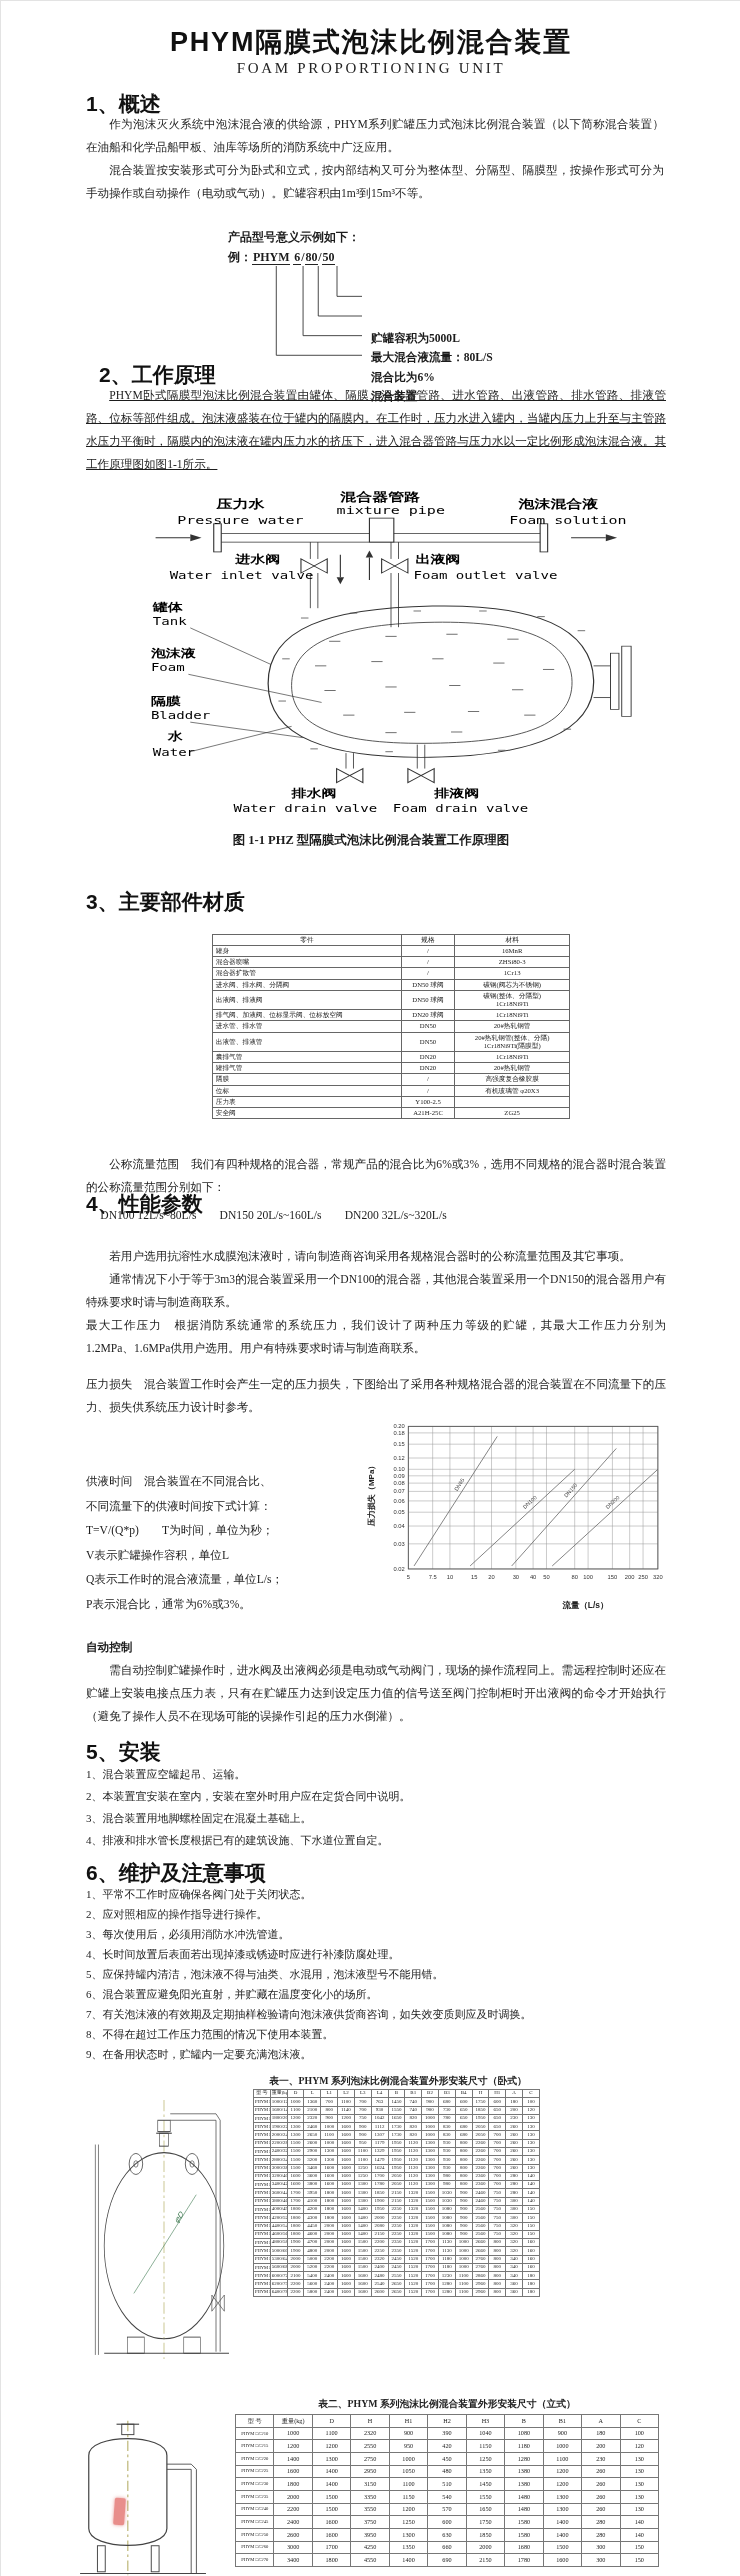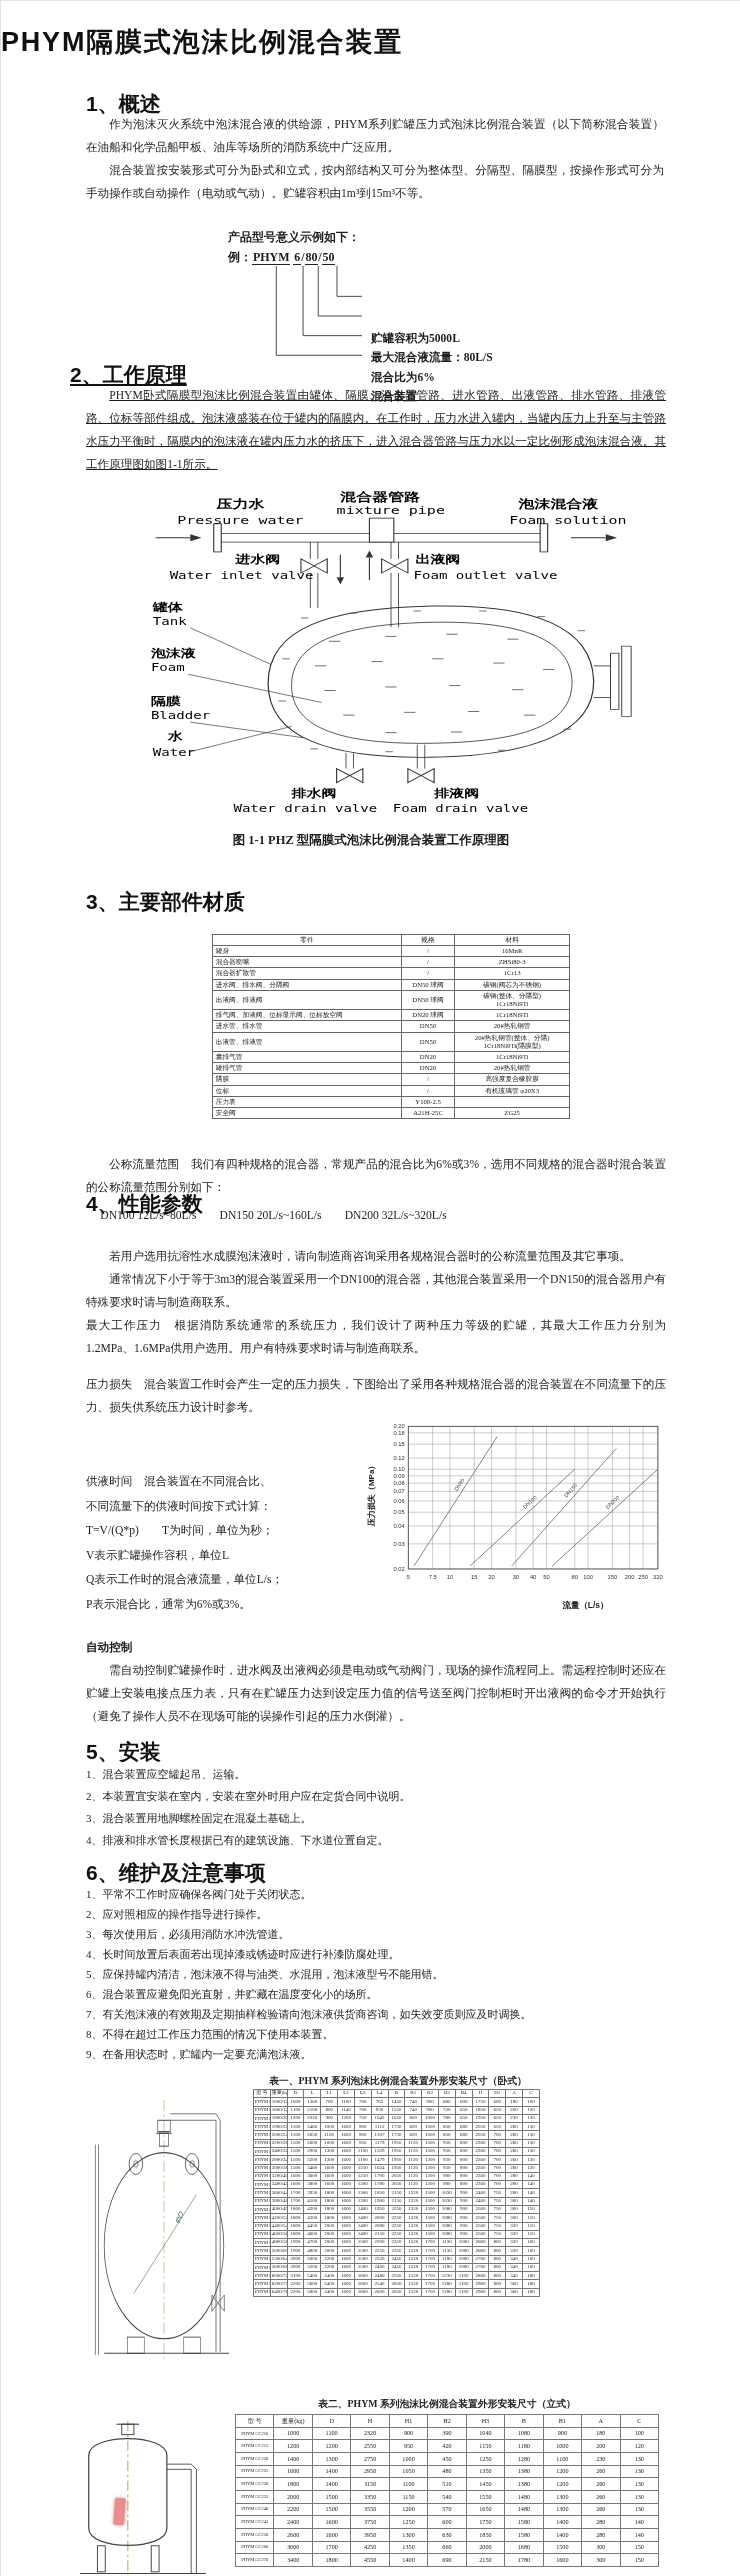--- a/index.html
+++ b/index.html
@@ -1,21 +1,21 @@
 <!DOCTYPE html>
 <html style="font-size:14.3px"><head>
 <meta charset="utf-8">
 <style>
   html,body{margin:0;padding:0;background:#f3f3f3;}
   #page{position:relative;width:740px;height:2576px;background:#fff;margin:0 auto;
         overflow:hidden;border:0.9px solid #e3e3e3;color:#1c1c1c;
         font-family:"Liberation Serif",serif;}
   .abs{position:absolute;}
   .hd{font-family:"Liberation Sans",sans-serif;font-weight:bold;color:#111;}
-  .title{width:100%;text-align:left;font-size:27px;letter-spacing:1.8px;}
+  .title{width:100%;text-align:center;font-size:27px;letter-spacing:1.8px;}
   .subtitle{width:100%;text-align:center;font-size:15px;letter-spacing:2.7px;color:#222;}
   .h{font-size:21px;}
   .para{font-size:11.6px;line-height:23px;text-align:justify;color:#1d1d1d;}
   .ind{text-indent:2em;margin:0;}
   .mrow{margin:0;}
   .bold-line{font-weight:bold;}
   .useg{border-bottom:1.3px solid #222;padding:0 0.9px;}
   .modtext{font-size:12px;font-weight:bold;}
   .modlabel{font-size:11.6px;font-weight:bold;line-height:14.3px;margin-top:42px;}
   .numlist div{font-size:11px;color:#1d1d1d;}
@@ -41,20 +41,21 @@
   svg text.cjk{font-family:"Liberation Serif",serif;font-weight:bold;}
   .stamp{background:rgba(214,50,44,0.55);border-radius:1.8px;transform:rotate(4deg);
          box-shadow:0 0 3.6px rgba(214,50,44,0.5);}
 </style>
 </head>
 <body>
 
 <div id="page">
 
   <div class="abs hd title" style="top:23px;left:0;">PHYM隔膜式泡沫比例混合装置</div>
+  <div class="abs subtitle" style="top:59px;left:0;">FOAM PROPORTIONING UNIT</div>
 
   <div class="abs hd h" style="top:89px;left:85px;">1、概述</div>
   <div class="abs para" style="top:112px;left:85px;width:578px;">
     <p class="ind">作为泡沫灭火系统中泡沫混合液的供给源，PHYM系列贮罐压力式泡沫比例混合装置（以下简称混合装置）在油船和化学品船甲板、油库等场所的消防系统中广泛应用。</p>
     <p class="ind">混合装置按安装形式可分为卧式和立式，按内部结构又可分为整体型、分隔型、隔膜型，按操作形式可分为手动操作或自动操作（电动或气动）。贮罐容积由1m³到15m³不等。</p>
   </div>
 
   <div class="abs" style="top:228px;left:227px;width:392px;height:152px;">
     <div class="modtext" style="position:absolute;top:0;left:0;">产品型号意义示例如下：</div>
     <div class="modtext" style="position:absolute;top:19.6px;left:0;">
@@ -65,21 +66,21 @@
       <polyline points="101,0 101,56 150,56" fill="none" stroke="#333" stroke-width="1"></polyline>
       <polyline points="84,0 84,78 150,78" fill="none" stroke="#333" stroke-width="1"></polyline>
       <polyline points="54,0 54,100 150,100" fill="none" stroke="#333" stroke-width="1"></polyline>
     </svg>
     <div class="modlabel" style="position:absolute;top:61px;left:143px;">贮罐容积为5000L</div>
     <div class="modlabel" style="position:absolute;top:80px;left:143px;">最大混合液流量：80L/S</div>
     <div class="modlabel" style="position:absolute;top:100px;left:143px;">混合比为6%</div>
     <div class="modlabel" style="position:absolute;top:119px;left:143px;">混合装置</div>
   </div>
 
-  <div class="abs hd h" style="top:360px;left:69px;text-decoration:underline;">2、工作原理</div>
+  <div class="abs hd h" style="top:360px;left:98px;">2、工作原理</div>
   <div class="abs para" style="top:383px;left:85px;width:580px;text-decoration:underline;">
     <p class="ind">PHYM卧式隔膜型泡沫比例混合装置由罐体、隔膜、混合器管路、进水管路、出液管路、排水管路、排液管路、位标等部件组成。泡沫液盛装在位于罐内的隔膜内。在工作时，压力水进入罐内，当罐内压力上升至与主管路水压力平衡时，隔膜内的泡沫液在罐内压力水的挤压下，进入混合器管路与压力水以一定比例形成泡沫混合液。其工作原理图如图1-1所示。</p>
   </div>
 
   <svg class="abs" style="top:489px;left:103px;" width="544" height="325" viewBox="0 0 580 462" preserveAspectRatio="none">
 
     <line x1="125" y1="62" x2="465" y2="62" stroke="#333" stroke-width="1.2"></line>
     <line x1="125" y1="74" x2="465" y2="74" stroke="#333" stroke-width="1.2"></line>
     <rect x="117" y="48" width="8" height="40" fill="none" stroke="#333" stroke-width="1.2"></rect>
     <rect x="465" y="48" width="8" height="40" fill="none" stroke="#333" stroke-width="1.2"></rect>

